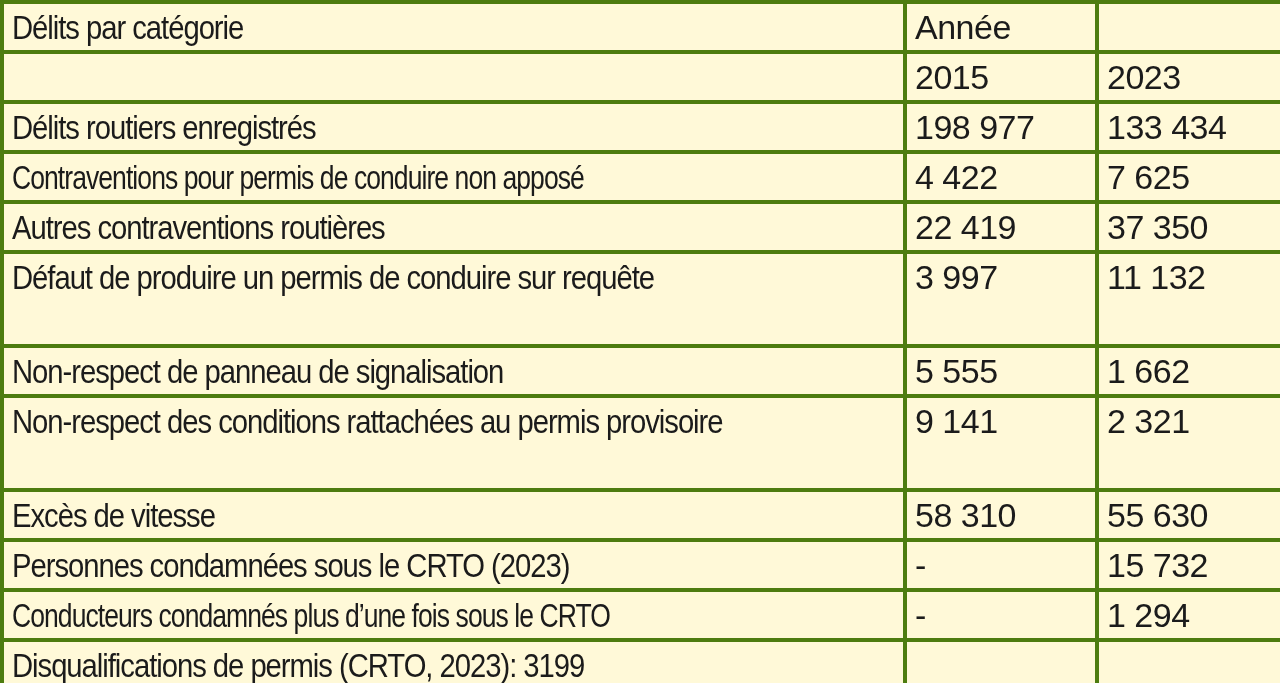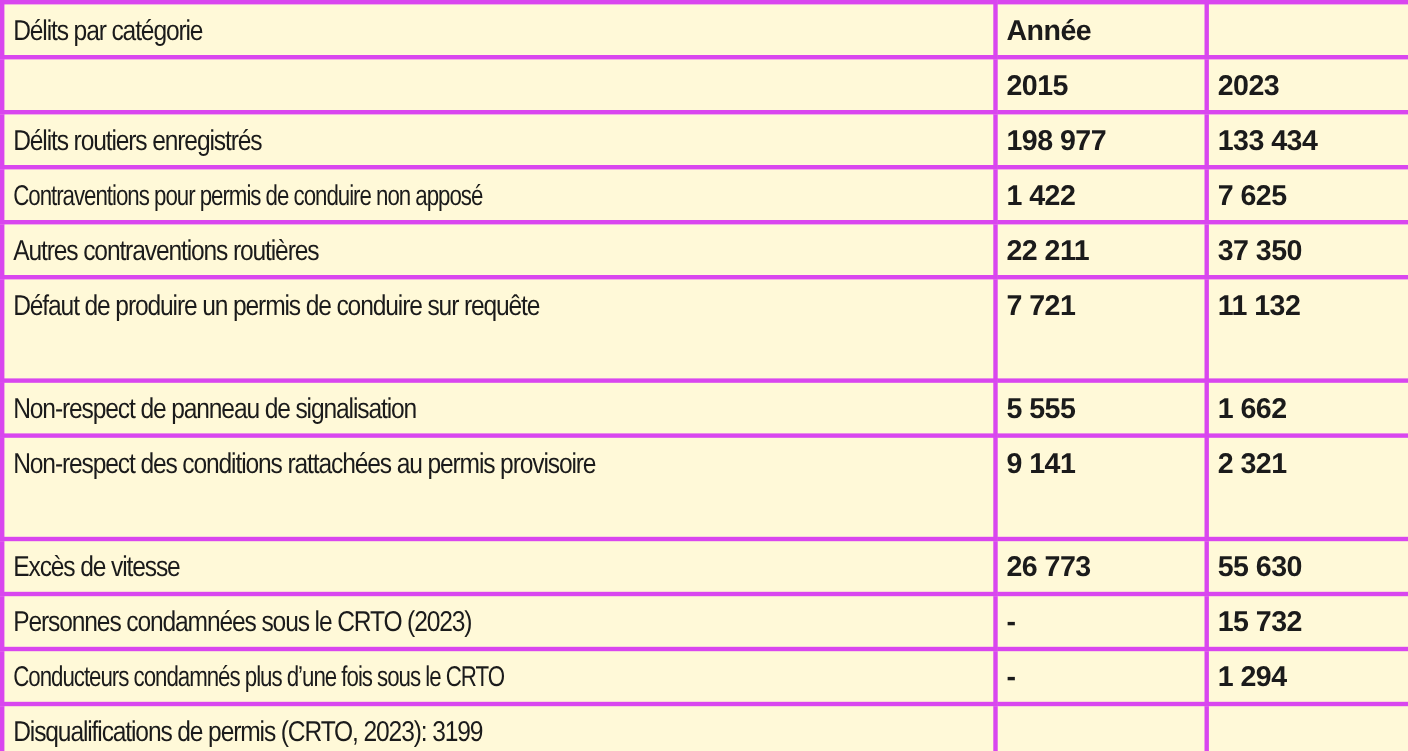--- a/index.html
+++ b/index.html
@@ -9,31 +9,31 @@
       width:1280px;
       table-layout: fixed;
       background:#fff9d8;
       font-family: "Liberation Sans", sans-serif;
       color:#1b1b1b;
     }
     col.c1 { width:903px; }
     col.c2 { width:192px; }
     col.c3 { width:185px; }
     td {
-      border:4px solid #d946ef;
+      border:4px solid #4d7c0f;
       padding:0 8px;
       vertical-align:top;
-      font-size:26px;
+      font-size:34px;
       line-height:46px;
       overflow:hidden;
     }
     td.label { font-family: "Liberation Sans Narrow", "Liberation Sans", sans-serif; letter-spacing:-1.2px; font-weight:normal; }
     td.label span { display:inline-block; transform:scaleX(0.86); transform-origin:left top; white-space:nowrap; }
     td.label.wrap span { white-space:normal; width:116%; }
-    td.num { letter-spacing:-0.5px;font-weight:bold; }
+    td.num { letter-spacing:-0.5px; }
     tr.h46 td { height:42px; }
     tr.h94 td { height:90px; }
     tr.condensed td.label span { transform:scaleX(0.78); }
   </style>
 </head>
 <body>
 
 <table>
   <colgroup>
       <col class="c1">
@@ -51,46 +51,46 @@
     <td class="num">2015</td>
     <td class="num">2023</td>
   </tr>
   <tr class="h46">
     <td class="label"><span>Délits routiers enregistrés</span></td>
     <td class="num">198 977</td>
     <td class="num">133 434</td>
   </tr>
   <tr class="h46 condensed">
     <td class="label"><span>Contraventions pour permis de conduire non apposé</span></td>
-    <td class="num">1 422</td>
+    <td class="num">4 422</td>
     <td class="num">7 625</td>
   </tr>
   <tr class="h46">
     <td class="label"><span>Autres contraventions routières</span></td>
-    <td class="num">22 211</td>
+    <td class="num">22 419</td>
     <td class="num">37 350</td>
   </tr>
   <tr class="h94">
     <td class="label wrap"><span>Défaut de produire un permis de conduire sur requête</span></td>
-    <td class="num">7 721</td>
+    <td class="num">3 997</td>
     <td class="num">11 132</td>
   </tr>
   <tr class="h46">
     <td class="label"><span>Non-respect de panneau de signalisation</span></td>
     <td class="num">5 555</td>
     <td class="num">1 662</td>
   </tr>
   <tr class="h94">
     <td class="label wrap"><span>Non-respect des conditions rattachées au permis provisoire</span></td>
     <td class="num">9 141</td>
     <td class="num">2 321</td>
   </tr>
   <tr class="h46">
     <td class="label"><span>Excès de vitesse</span></td>
-    <td class="num">26 773</td>
+    <td class="num">58 310</td>
     <td class="num">55 630</td>
   </tr>
   <tr class="h46">
     <td class="label"><span>Personnes condamnées sous le CRTO (2023)</span></td>
     <td class="num">-</td>
     <td class="num">15 732</td>
   </tr>
   <tr class="h46 condensed">
     <td class="label"><span>Conducteurs condamnés plus d’une fois sous le CRTO</span></td>
     <td class="num">-</td>

